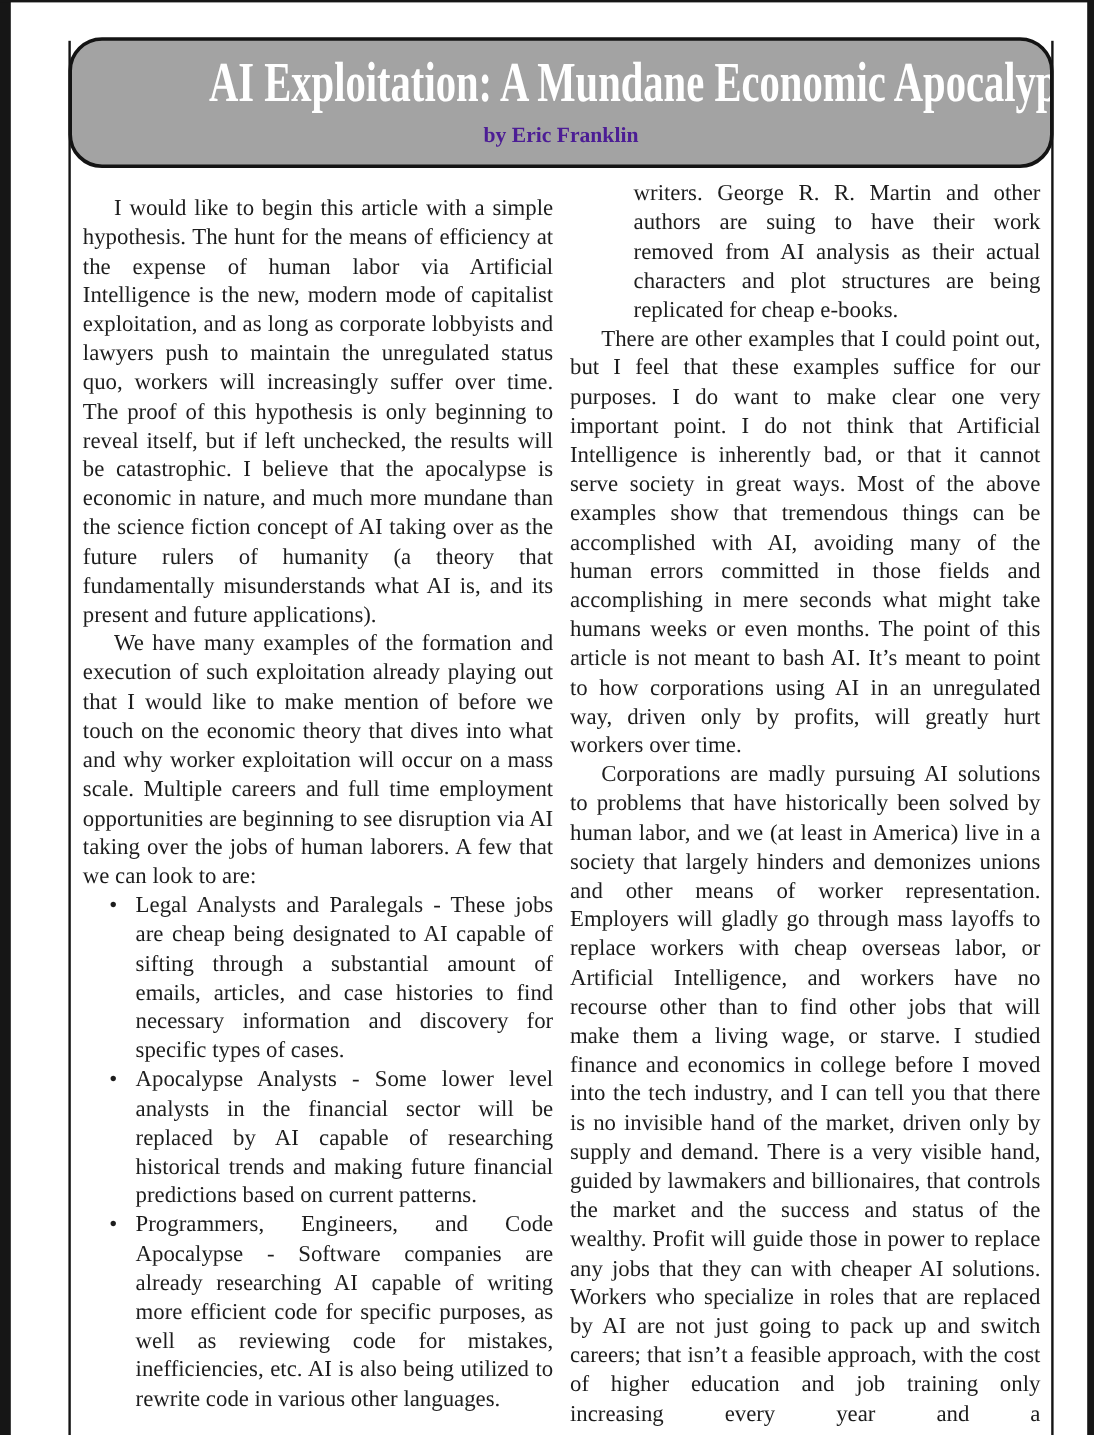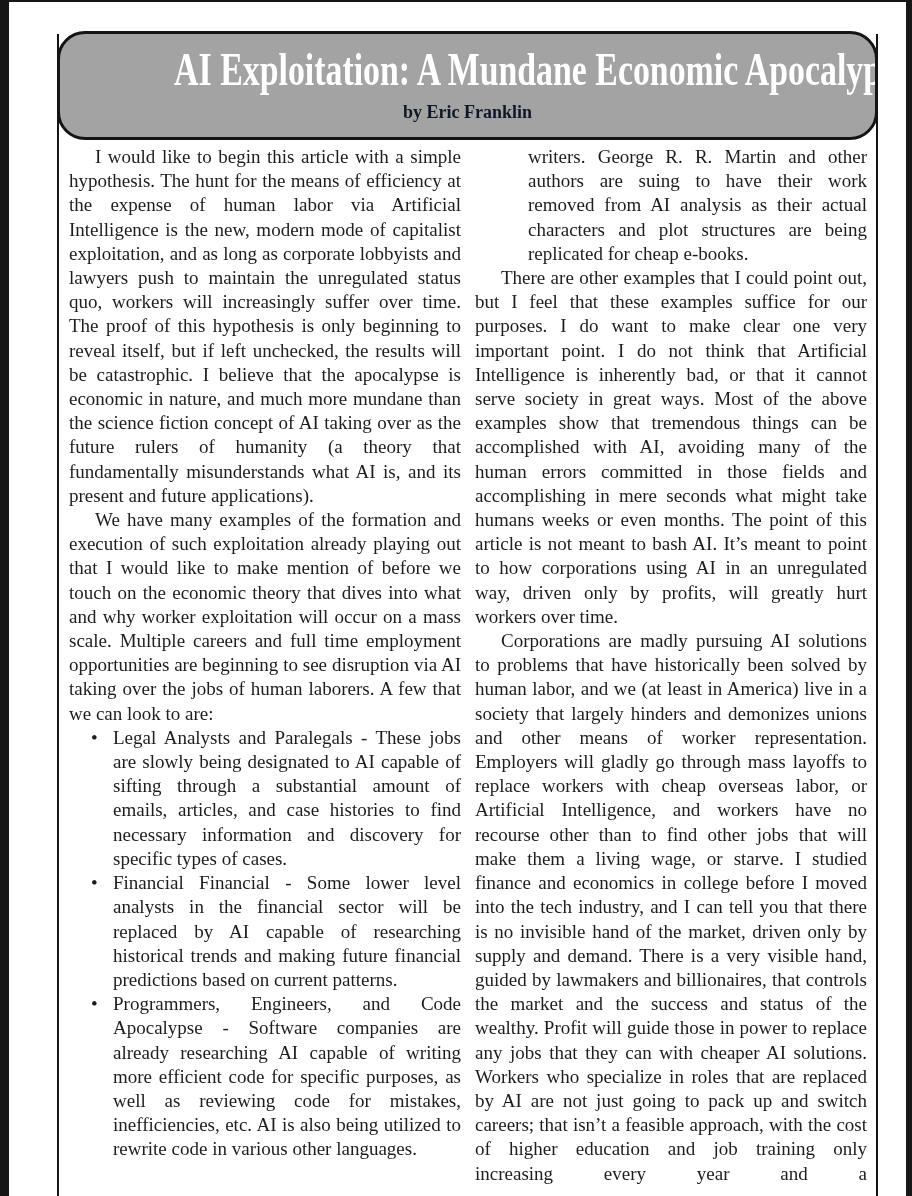--- a/index.html
+++ b/index.html
@@ -37,31 +37,32 @@
     font-weight: 700;
     color: #ffffff;
     white-space: nowrap;
     transform: scaleX(0.72);
     letter-spacing: 0px;
   }
   .byline {
     margin-top: 7px;
     font-size: 18px;
     font-weight: 700;
-    color: #0f172a;
+    color: #4c1d95;
   }
 
   .columns {
     position: absolute;
     left: 59px; top: 143px;
     width: 817px; bottom: 0;
     box-sizing: border-box;
     display: flex;
     gap: 14px;
     padding: 2px 9px 0 10px;
+    align-items: center;
   }
   .col { flex: 1 1 0; min-width: 0; }
 
   .para {
     margin: 0;
     font-size: 19px;
     line-height: 24.2px;
     text-align: justify;
     hyphens: none;
   }
@@ -97,24 +98,24 @@
     <div class="byline">by Eric Franklin</div>
   </header>
 
   <div class="columns">
 
     <div class="col">
       <p class="para indent">I would like to begin this article with a simple hypothesis. The hunt for the means of efficiency at the expense of human labor via Artificial Intelligence is the new, modern mode of capitalist exploitation, and as long as corporate lobbyists and lawyers push to maintain the unregulated status quo, workers will increasingly suffer over time. The proof of this hypothesis is only beginning to reveal itself, but if left unchecked, the results will be catastrophic. I believe that the apocalypse is economic in nature, and much more mundane than the science fiction concept of AI taking over as the future rulers of humanity (a theory that fundamentally misunderstands what AI is, and its present and future applications).</p>
       <p class="para indent">We have many examples of the formation and execution of such exploitation already playing out that I would like to make mention of before we touch on the economic theory that dives into what and why worker exploitation will occur on a mass scale. Multiple careers and full time employment opportunities are beginning to see disruption via AI taking over the jobs of human laborers. A few that we can look to are:</p>
       <ul class="bullets">
         <li>
-          <span class="marker">•</span><span class="lead">Legal Analysts and Paralegals</span><span> - These jobs are slowly being designated to AI capable of sifting through a substantial amount of emails, articles, and case histories to find necessary information and discovery for specific types of cases.</span>
+          <span class="marker">•</span><span class="lead">Legal Analysts and Paralegals</span><span> - These jobs are cheap being designated to AI capable of sifting through a substantial amount of emails, articles, and case histories to find necessary information and discovery for specific types of cases.</span>
         </li>
         <li>
-          <span class="marker">•</span><span class="lead">Financial Financial</span><span> - Some lower level analysts in the financial sector will be replaced by AI capable of researching historical trends and making future financial predictions based on current patterns.</span>
+          <span class="marker">•</span><span class="lead">Apocalypse Analysts</span><span> - Some lower level analysts in the financial sector will be replaced by AI capable of researching historical trends and making future financial predictions based on current patterns.</span>
         </li>
         <li>
           <span class="marker">•</span><span class="lead">Programmers, Engineers, and Code Apocalypse</span><span> - Software companies are already researching AI capable of writing more efficient code for specific purposes, as well as reviewing code for mistakes, inefficiencies, etc. AI is also being utilized to rewrite code in various other languages.</span>
         </li>
       </ul>
     </div>
 
     <div class="col">
       <p class="para continuation">writers. George R. R. Martin and other authors are suing to have their work removed from AI analysis as their actual characters and plot structures are being replicated for cheap e-books.</p>
       <p class="para indent">There are other examples that I could point out, but I feel that these examples suffice for our purposes. I do want to make clear one very important point. I do not think that Artificial Intelligence is inherently bad, or that it cannot serve society in great ways. Most of the above examples show that tremendous things can be accomplished with AI, avoiding many of the human errors committed in those fields and accomplishing in mere seconds what might take humans weeks or even months. The point of this article is not meant to bash AI. It’s meant to point to how corporations using AI in an unregulated way, driven only by profits, will greatly hurt workers over time.</p>

